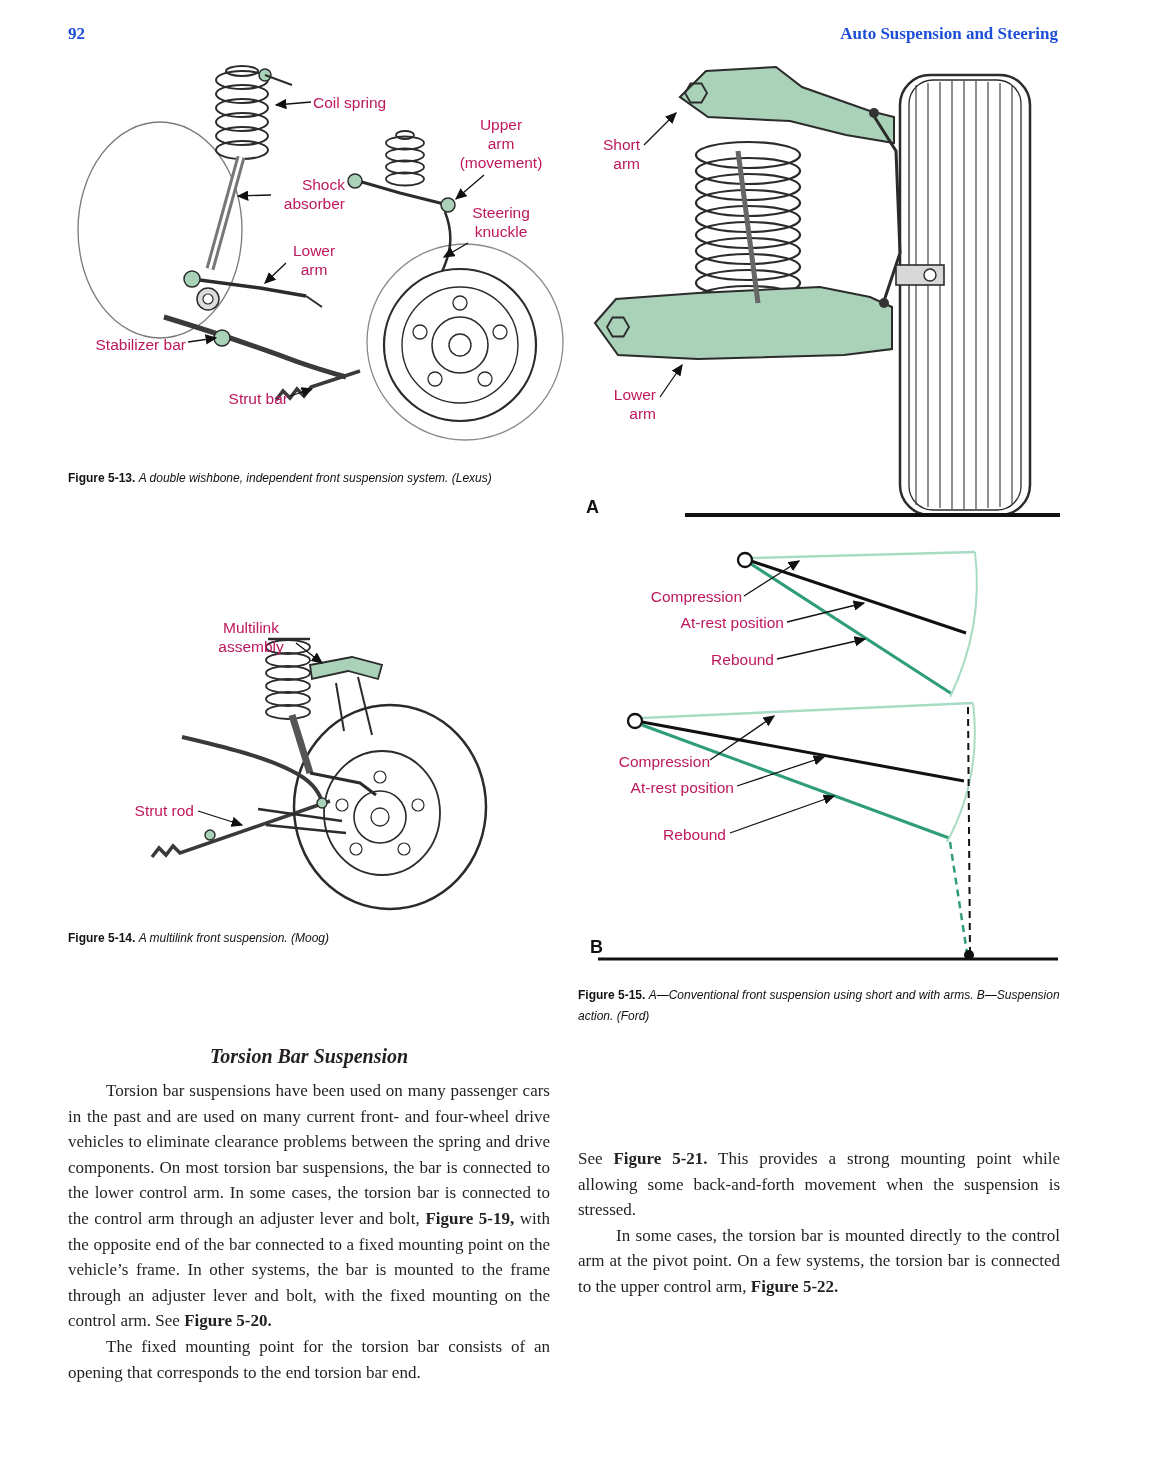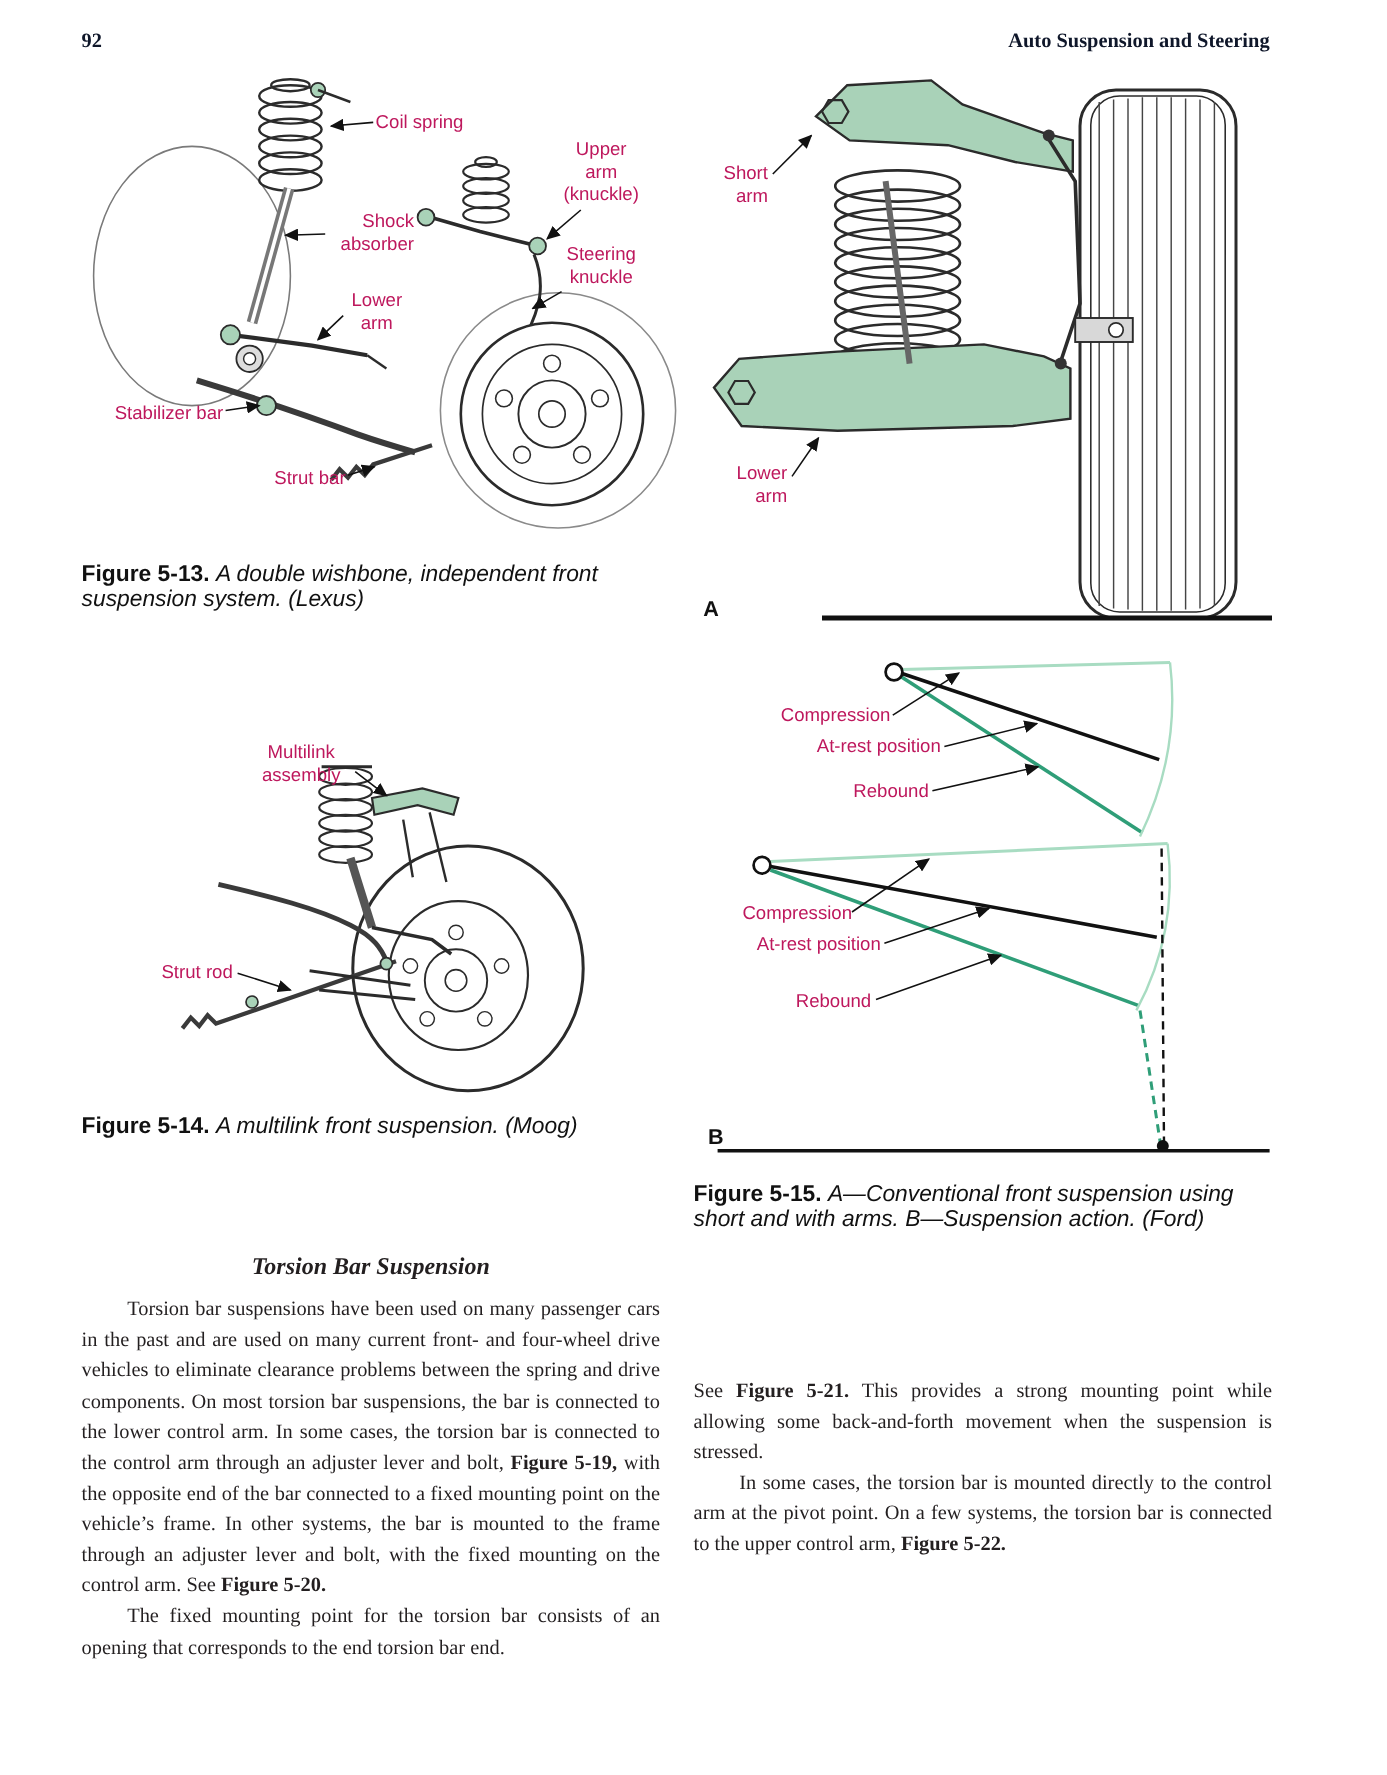--- a/index.html
+++ b/index.html
@@ -1,32 +1,32 @@
 <!DOCTYPE html>
 <html><head>
 <meta charset="utf-8">
 <style>
   * { margin:0; padding:0; box-sizing:border-box; }
   html,body { background:#ffffff; }
   body {
     width:1156px; height:1479px; position:relative; overflow:hidden;
     font-family:"Liberation Serif", serif; color:#231f20;
   }
-  .hdr { position:absolute; top:24px; font-weight:bold; font-size:17px; color:#0f172a; }
+  .hdr { position:absolute; top:24px; font-weight:bold; font-size:17px; color:#1d4ed8; }
   .fig { position:absolute; }
   .fig svg { position:absolute; left:0; top:0; display:block; }
   .lbl {
     position:absolute; font-family:"Liberation Sans", sans-serif;
     font-size:15.5px; line-height:19px; color:#be185d; white-space:pre-line;
   }
   .lbl.r { text-align:right; }
   .lbl.c { text-align:center; }
   .cap {
     position:absolute; font-family:"Liberation Sans", sans-serif;
-    font-size:19px; line-height:21px; color:#111;
+    font-size:12px; line-height:21px; color:#111;
   }
   .panel-letter {
     position:absolute; font-family:"Liberation Sans", sans-serif;
     font-weight:bold; font-size:18px; color:#111;
   }
   .heading {
     position:absolute; width:482px; text-align:center;
     font-weight:bold; font-style:italic; font-size:20px;
   }
   .body-col { position:absolute; width:482px; font-size:17px; line-height:25.6px; text-align:justify; }
@@ -110,21 +110,21 @@
       <line x1="211" y1="140" x2="178" y2="141" marker-end="url(#arr13)"></line>
       <line x1="408" y1="188" x2="384" y2="202" marker-end="url(#arr13)"></line>
       <line x1="226" y1="208" x2="205" y2="228" marker-end="url(#arr13)"></line>
       <line x1="128" y1="287" x2="156" y2="283" marker-end="url(#arr13)"></line>
       <line x1="230" y1="341" x2="252" y2="334" marker-end="url(#arr13)"></line>
     </g>
   </svg>
   <div class="lbl" style="left:253px; top:38px;">Coil spring</div>
   <div class="lbl c" style="left:398px; top:60px;  width:86px;">Upper
 arm
-(knuckle)</div>
+(movement)</div>
   <div class="lbl r" style="left:213px; top:120px; width:72px;">Shock
 absorber</div>
   <div class="lbl c" style="left:396px; top:148px; width:90px;">Steering
 knuckle</div>
   <div class="lbl c" style="left:228px; top:186px; width:52px;">Lower
 arm</div>
   <div class="lbl r" style="left:14px;  top:280px; width:112px;">Stabilizer bar</div>
   <div class="lbl r" style="left:162px; top:334px; width:66px;">Strut bar</div>
 </div>
 <div class="cap" style="left:68px; top:468px; width:487px;"><span style="font-weight: bold;">Figure 5-13. </span><span style="font-style: italic;">A double wishbone, independent front suspension system. (Lexus)</span></div>

